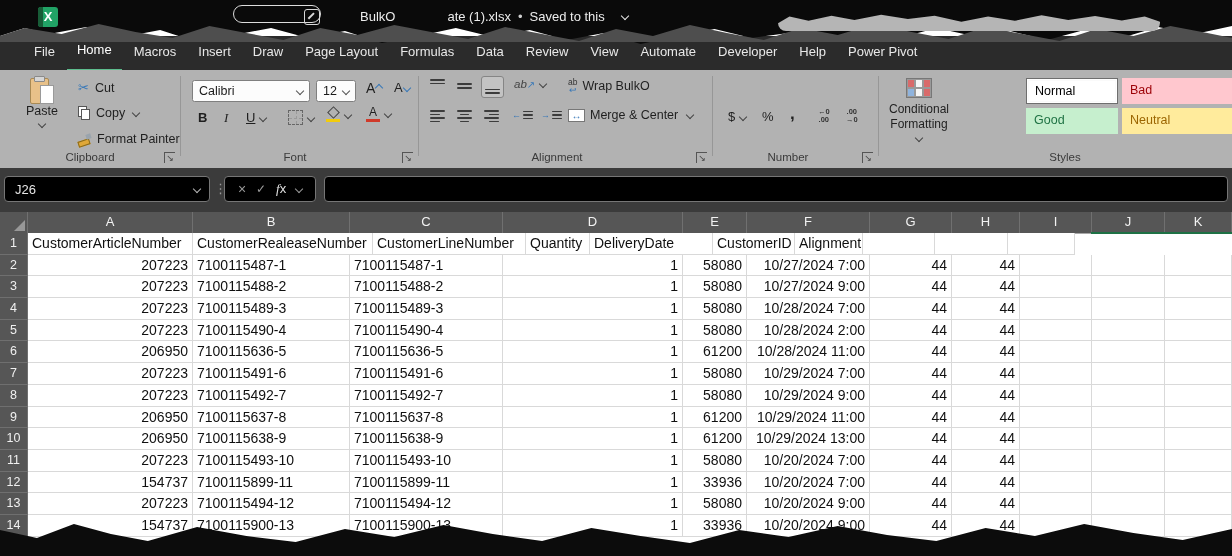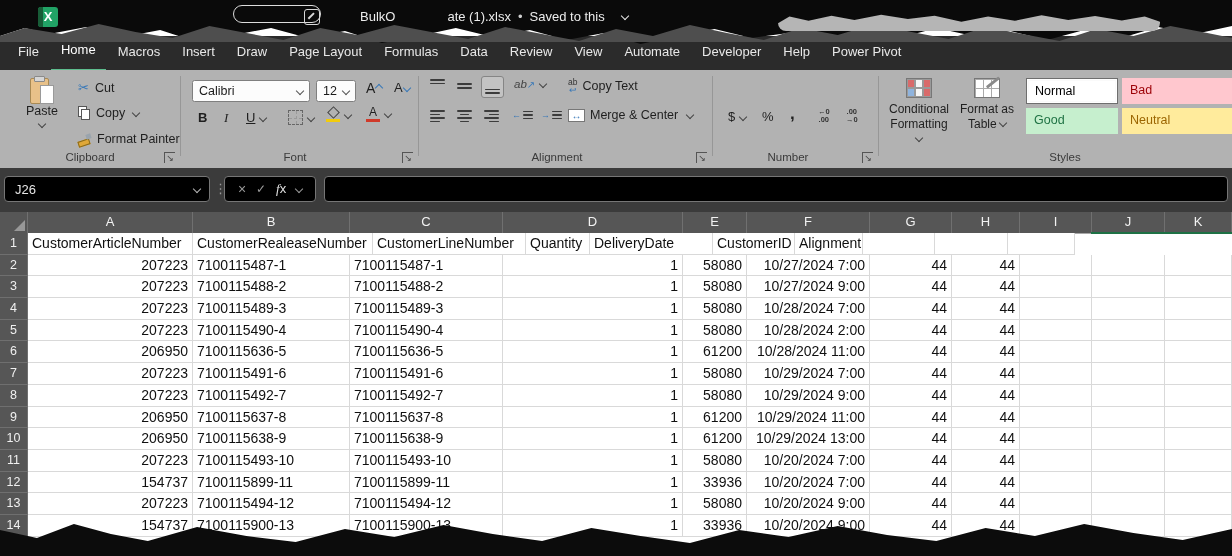--- a/index.html
+++ b/index.html
@@ -1,20 +1,20 @@
 <!DOCTYPE html>
 <html style="--titlebar-bg: #0A0A0A; --tabrow-bg: #2B2B2B; --tab-underline: #5EBD8E; --ribbon-bg: #B2B2B2; --formula-bar-bg: #3B3B3B; --header-bg: #565656; --selection-green: #1E7145; --gridline: #D9D9D9;"><head>
 <meta charset="utf-8">
 <style>
   html,body{margin:0;padding:0;background:#222;}
   #app{position:relative;width:1232px;height:556px;overflow:hidden;background:#fff;
        font-family:"Liberation Sans",sans-serif;-webkit-font-smoothing:antialiased;}
   
   .tabrow{position:absolute;top:36px;left:0;width:1232px;height:34px;background:var(--tabrow-bg,#2b2b2b);z-index:1;
-          display:flex;align-items:center;padding-left:8px;box-sizing:border-box;}
+          display:flex;align-items:center;padding-left:24px;box-sizing:border-box;}
   .torn-top{position:absolute;top:0;left:0;width:1232px;height:48px;background:var(--titlebar-bg,#0a0a0a);z-index:2;
     clip-path:polygon(0 0,100% 0,100% 26px,97% 34px,94% 27px,91% 38px,88% 30px,85% 40px,82% 31px,79% 36px,76% 28px,73% 38px,70% 30px,67% 41px,64% 33px,61% 38px,58% 29px,55% 36px,52% 44px,49% 33px,46% 40px,43% 30px,40% 37px,37% 28px,34% 36px,31% 43px,28% 31px,25% 38px,22% 28px,19% 35px,16% 42px,13% 30px,10% 37px,7% 27px,4% 34px,2% 28px,0 36px);}
   .torn-gray{position:absolute;top:16px;left:0;width:1232px;height:26px;background:#4e4e4e;z-index:3;
     clip-path:polygon(0 20px,2% 12px,5% 18px,8% 8px,11% 16px,14% 22px,17% 10px,20% 17px,23% 24px,26% 12px,29% 19px,32% 9px,35% 16px,38% 23px,41% 11px,44% 18px,47% 25px,50% 13px,53% 20px,56% 9px,59% 17px,62% 24px,65% 12px,68% 19px,71% 8px,74% 16px,77% 23px,80% 11px,83% 18px,86% 25px,89% 13px,92% 20px,95% 10px,98% 17px,100% 22px,100% 26px,0 26px);}
   .search-remnant{position:absolute;left:778px;top:14px;width:382px;height:17px;background:#b5b5b5;border-radius:8px;z-index:3;
     clip-path:polygon(0 55%,3% 15%,8% 40%,14% 10%,20% 35%,27% 5%,34% 30%,41% 10%,48% 45%,55% 15%,62% 40%,69% 8%,76% 35%,83% 12%,90% 38%,96% 15%,100% 45%,100% 100%,0 100%);}
   .pill-remnant{position:absolute;left:233px;top:5px;width:86px;height:16px;border:1px solid #dcdcdc;border-radius:9px;z-index:4;}
   .title-content{position:absolute;top:0;left:0;width:1232px;height:36px;z-index:4;}
   .xl-icon{position:absolute;left:38px;top:7px;width:20px;height:20px;background:#21A366;border-radius:3px;
            color:#fff;font-weight:bold;font-size:13px;line-height:20px;text-align:center;}
@@ -250,21 +250,21 @@
     <div class="rbtn orient" style="left:514px;top:8px;">
       <span>ab</span>
         <span class="arr">↗</span>
       <span class="cv" style="color:#444;margin-left:5px;"></span>
     </div>
     <div class="rbtn" style="left:568px;top:8px;">
       <span class="wt">
           <span>ab</span>
           <span class="arr">↩</span>
         </span>
-      <span>Copy Text</span>
+      <span>Wrap BulkO</span>
     </div>
     <div class="rbtn" style="left:430px;top:40px;">
         <span class="ai">
           <b style="width:100%"></b>
           <b style="width:65%;margin-right:auto"></b>
           <b style="width:100%"></b>
           <b style="width:65%;margin-right:auto"></b>
         </span>
       </div>
     <div class="rbtn" style="left:457px;top:40px;">
@@ -328,25 +328,20 @@
       <span class="cfi">
         <span style="background:#d96a6a"></span>
           <span style="background:#f5f5f5"></span>
           <span style="background:#d96a6a"></span>
         <span style="background:#8fb3dd"></span>
           <span style="background:#f5f5f5"></span>
           <span style="background:#d96a6a"></span>
       </span>
       <span>Conditional</span>
       <span><span>Formatting</span> <span class="cv" style="color:#444;"></span></span>
-    </div>
-    <div class="bigbtn" style="left:956px;top:8px;width:62px;">
-      <span class="fti"></span>
-      <span>Format as</span>
-      <span><span>Table</span> <span class="cv" style="color:#444;"></span></span>
     </div>
     <div class="gallery">
         <div class="chip selected" style="background: rgb(255, 255, 255); color: rgb(0, 0, 0); left: 0px; top: 0px;">Normal</div>
         <div class="chip" style="background: rgb(255, 199, 206); color: rgb(156, 0, 6); left: 96px; top: 0px; width: 110px;">Bad</div>
         <div class="chip" style="background: rgb(198, 239, 206); color: rgb(31, 114, 68); left: 0px; top: 30px;">Good</div>
         <div class="chip" style="background: rgb(255, 235, 156); color: rgb(156, 101, 0); left: 96px; top: 30px; width: 110px;">Neutral</div>
       </div>
     <div class="glabel" style="left:1015px;width:100px;">Styles</div>
   </div>
 

